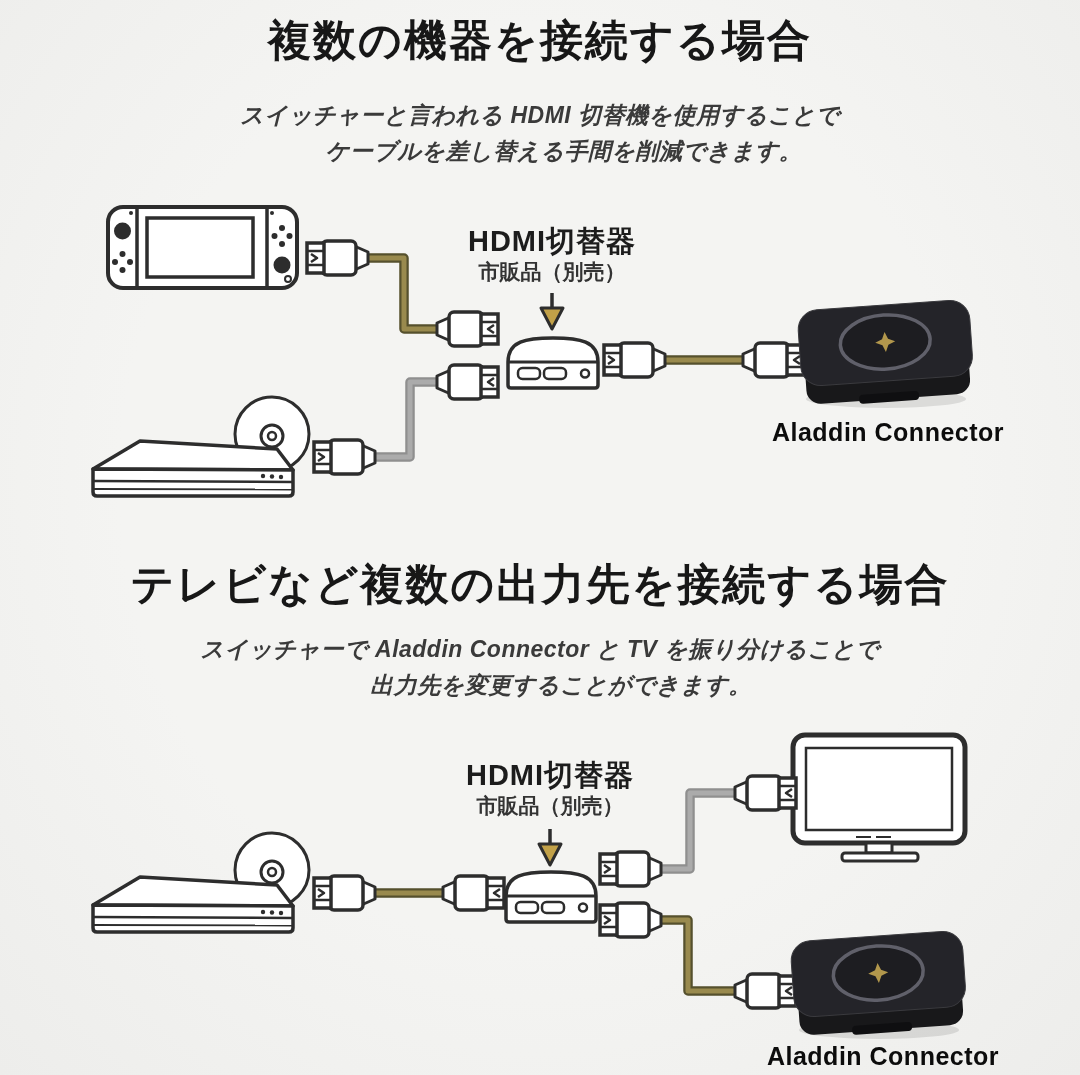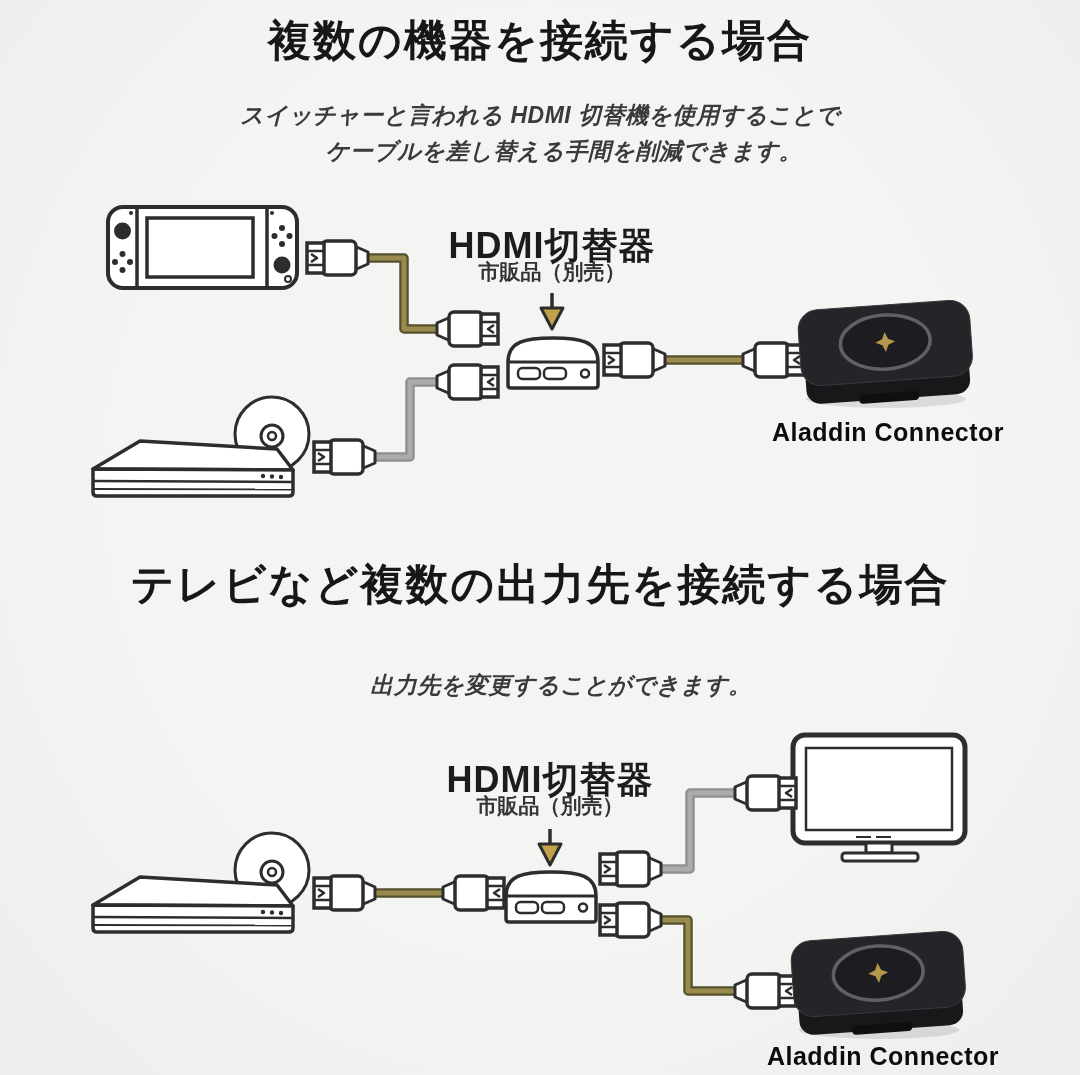--- a/index.html
+++ b/index.html
@@ -9,21 +9,21 @@
     background:radial-gradient(ellipse at 50% 45%, #f4f4f2 55%, #ededeb 100%);
     overflow:hidden;
     font-family:"Liberation Sans","DejaVu Sans",sans-serif;
   }
   .art { position:absolute; left:0; top:0; }
   .txt { position:absolute; white-space:nowrap; }
   .center { left:0; right:0; text-align:center; }
   .title { font-size:43px; font-weight:900; color:#171717; letter-spacing:2px; }
   .sub   { font-size:23px; font-weight:700; color:#3a3a3a; letter-spacing:0.5px;font-style:italic; }
   .lblwrap { text-align:center; }
-  .lbl-big   { font-size:36px; font-weight:800; color:#1c1c1c; letter-spacing:1px; }
+  .lbl-big   { font-size:29px; font-weight:800; color:#1c1c1c; letter-spacing:1px; }
   .lbl-small { font-size:21px; font-weight:600; color:#333333; }
   .brand { font-size:25px; font-weight:800; color:#0c0c0c; letter-spacing:0.5px; }
   .tvlbl { font-size:23px; font-weight:800; color:#2a2a2a; letter-spacing:1px; }
 
   .stroke { stroke:#2d2d2d; fill:#ffffff; }
   .cable-gold-edge { fill:none; stroke:#55502d; stroke-width:9.5; stroke-linejoin:round; }
   .cable-gold      { fill:none; stroke:#998a4e; stroke-width:5;   stroke-linejoin:round; }
   .cable-gray-edge { fill:none; stroke:#8f8f8f; stroke-width:9.5; stroke-linejoin:round; }
   .cable-gray      { fill:none; stroke:#ababab; stroke-width:5;   stroke-linejoin:round; }
 </style>
@@ -174,18 +174,19 @@
 
   <div class="txt center title" style="top:12px;">複数の機器を接続する場合</div>
   <div class="txt center sub" style="top:100px;">スイッチャーと言われる HDMI 切替機を使用することで</div>
   <div class="txt center sub" style="top:136px;padding-left:48px;">ケーブルを差し替える手間を削減できます。</div>
 
   <div class="txt lblwrap lbl-big" style="left:352px; width:400px; top:222px;">HDMI切替器</div>
   <div class="txt lblwrap lbl-small" style="left:352px; width:400px; top:258px;">市販品（別売）</div>
   <div class="txt lblwrap brand" style="left:688px; width:400px; top:418px;">Aladdin Connector</div>
 
   <div class="txt center title" style="top:530px;margin-top:26px;">テレビなど複数の出力先を接続する場合</div>
+  <div class="txt center sub" style="top:634px;">スイッチャーで Aladdin Connector と TV を振り分けることで</div>
   <div class="txt center sub" style="top:670px;margin-left:42px;">出力先を変更することができます。</div>
 
   <div class="txt lblwrap lbl-big" style="left:350px; width:400px; top:756px;">HDMI切替器</div>
   <div class="txt lblwrap lbl-small" style="left:350px; width:400px; top:792px;">市販品（別売）</div>
   <div class="txt lblwrap brand" style="left:683px; width:400px; top:1042px;">Aladdin Connector</div>
 </div>
 
 </body></html>

